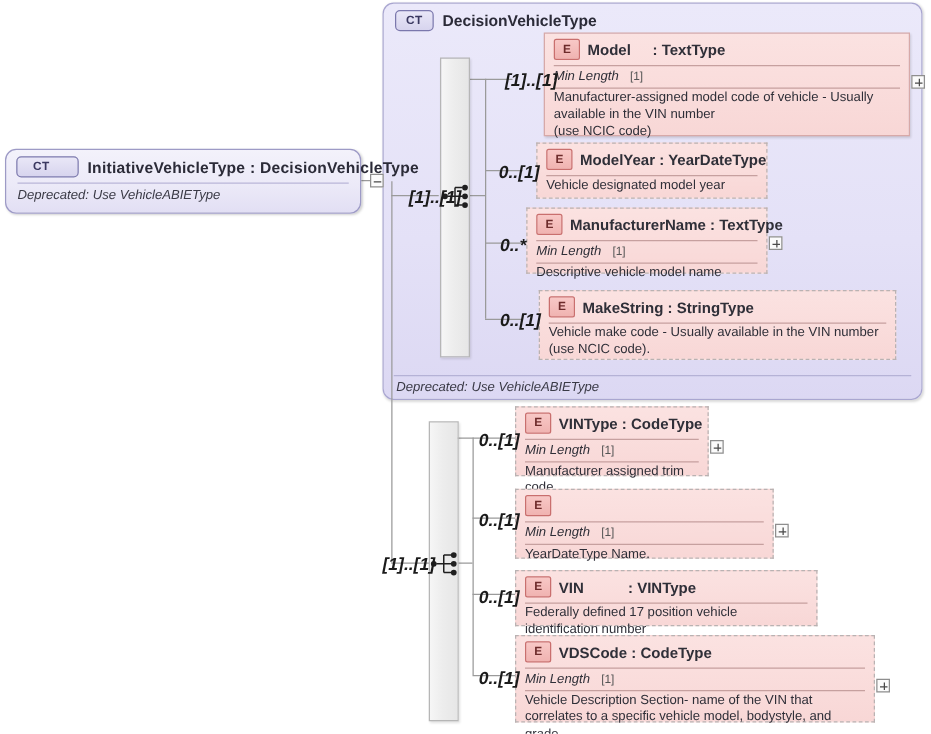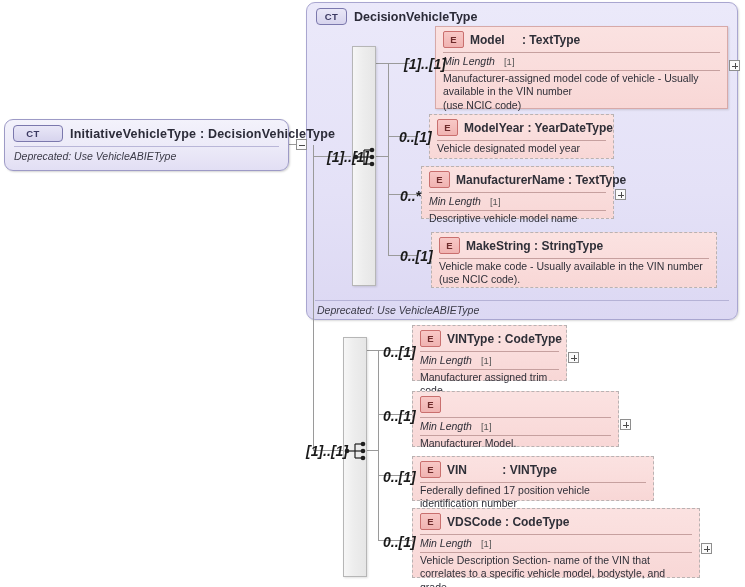--- a/index.html
+++ b/index.html
@@ -289,21 +289,21 @@
   <div class="el-box optional" style="left:412px;top:391px;width:207px;height:56px;">
     <div class="el-head">
       <span class="badge-e">E</span>
     </div>
     <div class="el-rule"></div>
     <div class="el-facet">
       <span>Min Length</span>
       <span class="fv">[1]</span>
     </div>
     <div class="el-rule"></div>
-    <div class="el-anno">Manufacturer Model.</div>
+    <div class="el-anno">YearDateType Name.</div>
   </div>
   <div class="occ" style="left:383px;top:408px;">0..[1]</div>
   <div class="toggle plus" style="left:620px;top:419px;"></div>
 
   <div class="el-box optional" style="left:412px;top:456px;width:242px;height:45px;">
     <div class="el-head">
       <span class="badge-e">E</span>
       <span class="el-name">
         <span>VIN</span>
         <span style="display:inline-block;width:32px;"></span><span>: </span><span>VINType</span>

